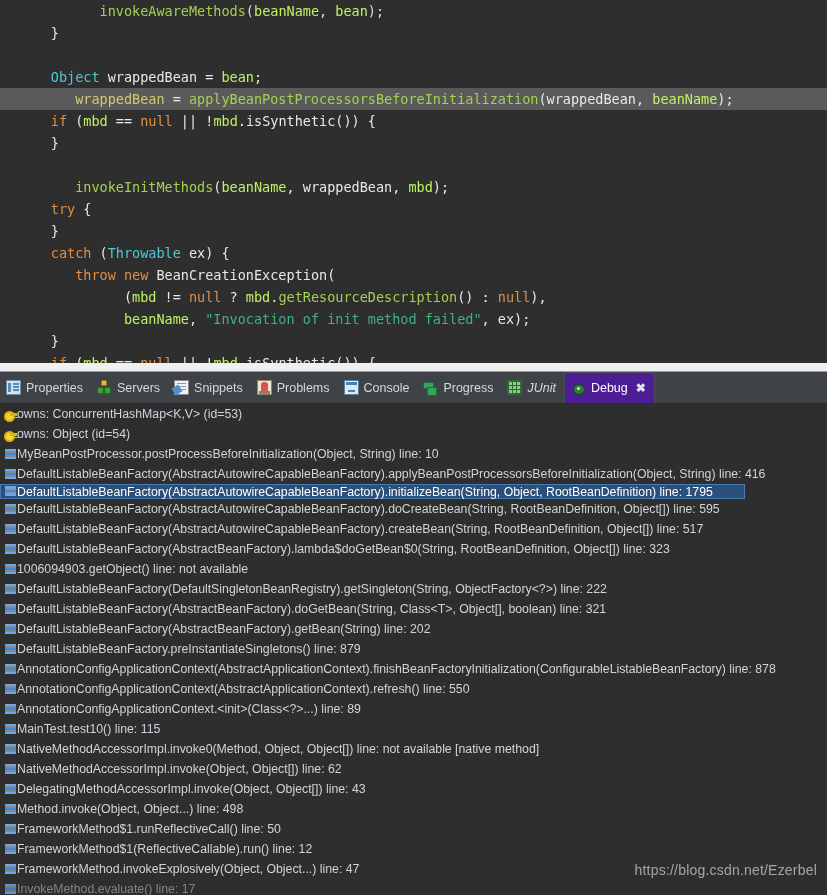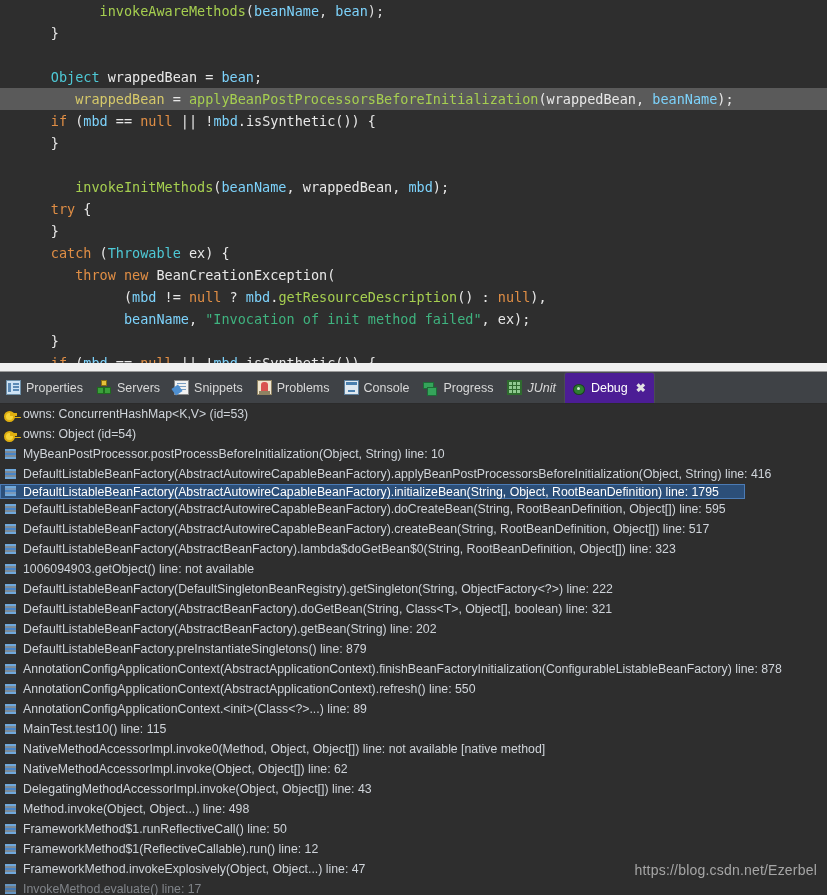--- a/index.html
+++ b/index.html
@@ -24,21 +24,21 @@
     font-size: 13.5px;
     white-space: pre;
     color: #dcdcdc;
     padding-left: 2px;
   }
   .code-line.hl { background: #5a5a5a; }
 
   .t-kw      { color: #e08e45; }      
   .t-type    { color: #4ec9d6; }      
   .t-meth    { color: #a6cf50; }      
-  .t-var     { color: #7dd3fc; }      
+  .t-var     { color: #bef264; }      
   .t-str     { color: #3fb37f; }      
   .t-plain   { color: #dcdcdc; }
   .t-white   { color: #e8e8e8; }
   .t-field   { color: #d6c96a; }      
 
   
   #sash {
     position: absolute; left: 0; top: 363px;
     width: 827px; height: 9px;
     background: #f0f0f0;
@@ -143,21 +143,21 @@
   }
 
   
   #debuglist {
     position: absolute; left: 0; top: 404px;
     width: 827px; height: 491px;
     background: #2e2e2e;
     overflow: hidden;
   }
   .frame {
-    display: flex; align-items: center; gap: 6px;
+    display: flex; align-items: center; gap: 0;
     height: 20px;
     padding-left: 4px;
     font-size: 12.3px;
     color: #cfd4da;
     white-space: nowrap;
     cursor: default;
   }
   .frame.selected {
     background: #2c4f79;
     border: 1px solid #4b7bb5;

